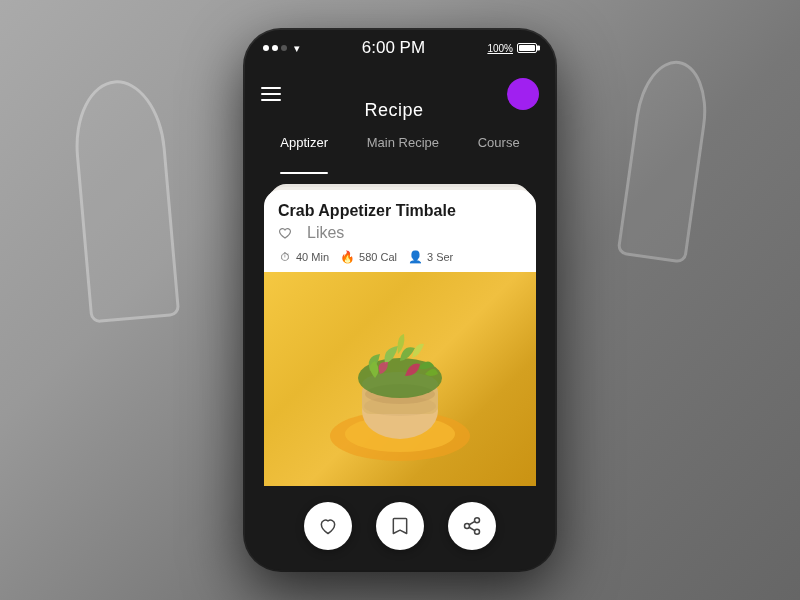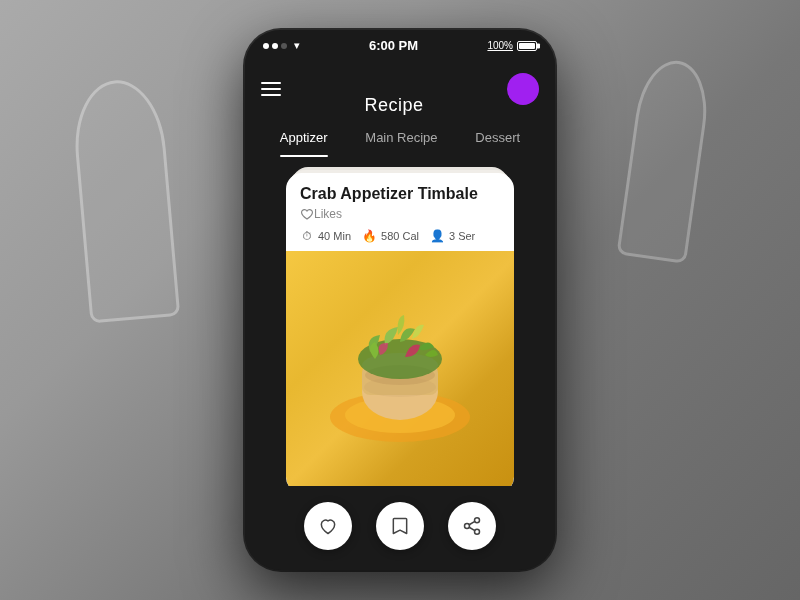--- a/index.html
+++ b/index.html
@@ -73,21 +73,21 @@
       gap: 3px;
       align-items: center;
     }
     .status-dot {
       width: 6px; height: 6px;
       border-radius: 50%;
       background: #fff;
     }
     .status-dot.dim { background: #555; }
     .wifi-icon { color: #fff; font-size: 11px; margin-left: 4px; }
-    .status-time { color: #fff; font-size: 13px; font-weight: 700; }
+    .status-time { color: #fff; font-size: 17px; font-weight: 400; }
     .status-right { display: flex; align-items: center; gap: 4px; }
     .battery-pct { color: #fff; font-size: 10px; text-decoration: underline; }
     .battery-bar {
       width: 20px; height: 10px;
       border: 1.5px solid #fff;
       border-radius: 2px;
       position: relative;
       display: flex;
       align-items: center;
       padding: 1px;
@@ -144,21 +144,21 @@
     
     .tabs {
       display: flex;
       justify-content: space-around;
       padding: 6px 16px 0;
       background: #1a1a1a;
     }
     .tab {
       color: #aaa;
       font-size: 13px;
-      padding-bottom: 12px;
+      padding-bottom: 24px;
       cursor: pointer;
       position: relative;
     }
     .tab.active {
       color: #fff;
       font-weight: 500;
     }
     .tab.active::after {
       content: '';
       position: absolute;
@@ -174,21 +174,21 @@
       background: #1a1a1a;
       display: flex;
       flex-direction: column;
       align-items: center;
       padding: 16px 16px 0;
       overflow: hidden;
     }
 
     
     .card-stack {
-      width: 228px;
+      width: 272px;
       position: relative;
       flex: 1;
     }
     
     .card-ghost {
       position: absolute;
       top: -6px;
       left: 6px; right: 6px;
       height: 100%;
       background: #e8e5e0;
@@ -222,23 +222,23 @@
     }
     .card-title {
       font-size: 16px;
       font-weight: 600;
       color: #1a1a1a;
       margin-bottom: 4px;
     }
     .card-likes {
       display: flex;
       align-items: center;
-      gap: 0;
+      gap: 15px;
       color: #888;
-      font-size: 12px;
+      font-size: 16px;
       margin-bottom: 8px;
     }
     .card-meta {
       display: flex;
       gap: 12px;
       align-items: center;
     }
     .meta-item {
       display: flex;
       align-items: center;
@@ -331,21 +331,21 @@
       <span></span>
       <span></span>
     </div>
     <span class="header-title">Recipe</span>
     <div class="avatar"></div>
   </div>
 
   <div class="tabs">
     <div class="tab active">Apptizer</div>
     <div class="tab">Main Recipe</div>
-    <div class="tab">Dessert</div>
+    <div class="tab">Course</div>
   </div>
 
   <div class="content">
     <div class="card-stack">
 
       <div class="card-ghost"></div>
       <div class="card-ghost2"></div>
 
       <div class="card">
         <div class="card-info">

